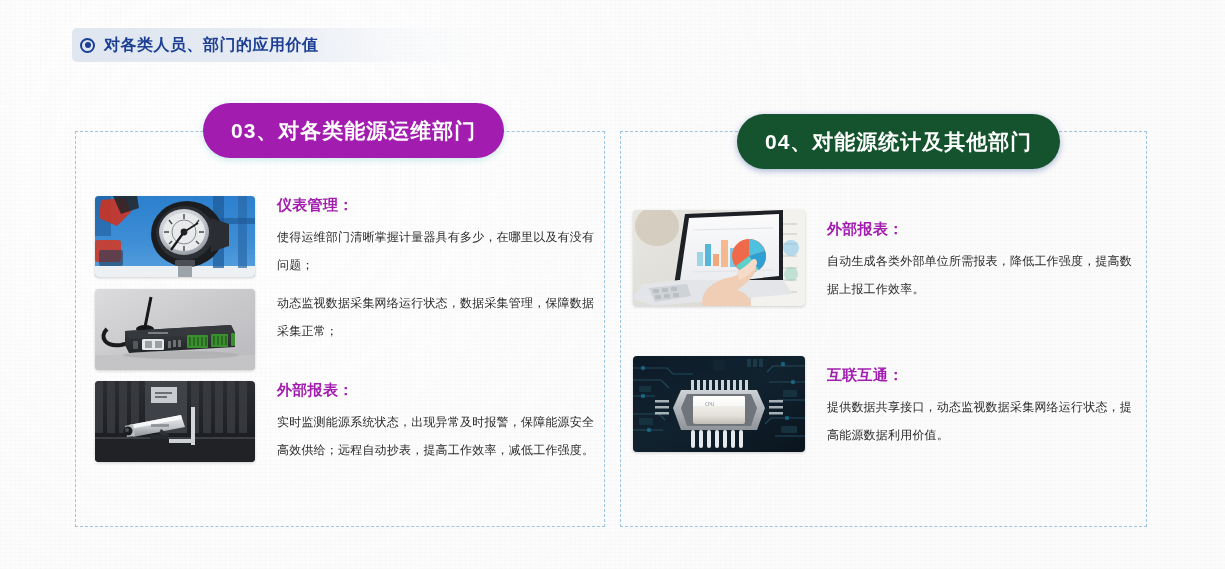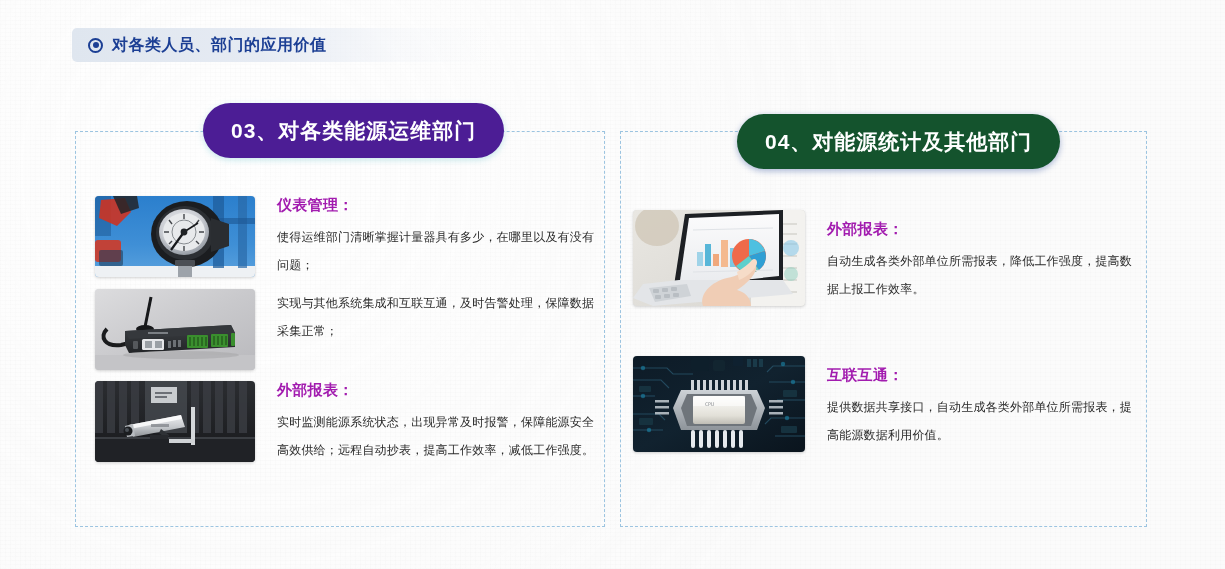--- a/index.html
+++ b/index.html
@@ -31,21 +31,21 @@
 
   
   .section-title {
     position: absolute;
     left: 72px;
     top: 28px;
     height: 34px;
     width: 420px;
     display: flex;
     align-items: center;
-    padding-left: 16px;
+    padding-left: 8px;
     border-radius: 5px;
     background: linear-gradient(90deg, #dfe6ef 0%, #e6ebf3 45%, rgba(240,243,248,0.35) 78%, rgba(250,250,250,0) 100%);
     z-index: 3;
   }
   .title-icon {
     width: 15px;
     height: 15px;
     border-radius: 50%;
     border: 2px solid #1c3f94;
     position: relative;
@@ -90,21 +90,21 @@
     color: #ffffff;
     font-size: 21px;
     font-weight: bold;
     letter-spacing: 1px;
     white-space: nowrap;
     padding: 0 28px;
     z-index: 4;
   }
   #badge-03 {
     left: 203px; top: 103px;
-    background: #4c1d95;
+    background: #a21caf;
     box-shadow: 0 2px 6px rgba(99,195,205,0.35);
   }
   #badge-04 {
     left: 737px; top: 114px;
     background: #14532d;
     box-shadow: 0 2px 6px rgba(16,55,143,0.35);
   }
 
   
   .item {
@@ -280,21 +280,21 @@
         <rect x="126" y="47" width="2" height="9"></rect>
           <rect x="130" y="47" width="2" height="9"></rect>
       </g>
 
       <rect x="53" y="43" width="20" height="2" fill="#8d9196" opacity="0.8"></rect>
 
       <ellipse cx="86" cy="66" rx="58" ry="4" fill="#a5a5a8" opacity="0.55"></ellipse>
     </svg>
   </div>
   <div class="item-text">
-    <div class="item-desc">实现与其他系统集成和互联互通，及时告警处理，保障数据采集正常；</div>
+    <div class="item-desc">动态监视数据采集网络运行状态，数据采集管理，保障数据采集正常；</div>
   </div>
 </div>
 
 <div class="item" id="item-l3">
   <div class="thumb">
     <svg viewBox="0 0 160 81" preserveAspectRatio="xMidYMid slice">
       <defs>
         <linearGradient id="bg3" x1="0" y1="0" x2="0" y2="1">
           <stop offset="0%" stop-color="#2b2d31"></stop>
           <stop offset="100%" stop-color="#17181b"></stop>
@@ -513,15 +513,15 @@
           <rect x="22" y="50" width="14" height="2.5"></rect>
         <rect x="22" y="56" width="14" height="2.5"></rect>
         <rect x="136" y="44" width="14" height="2.5"></rect>
           <rect x="136" y="50" width="14" height="2.5"></rect>
         <rect x="136" y="56" width="14" height="2.5"></rect>
       </g>
     </svg>
   </div>
   <div class="item-text">
     <div class="item-title">互联互通：</div>
-    <div class="item-desc">提供数据共享接口，自动生成各类外部单位所需报表，提高能源数据利用价值。</div>
+    <div class="item-desc">提供数据共享接口，动态监视数据采集网络运行状态，提高能源数据利用价值。</div>
   </div>
 </div>
 
 </body></html>

